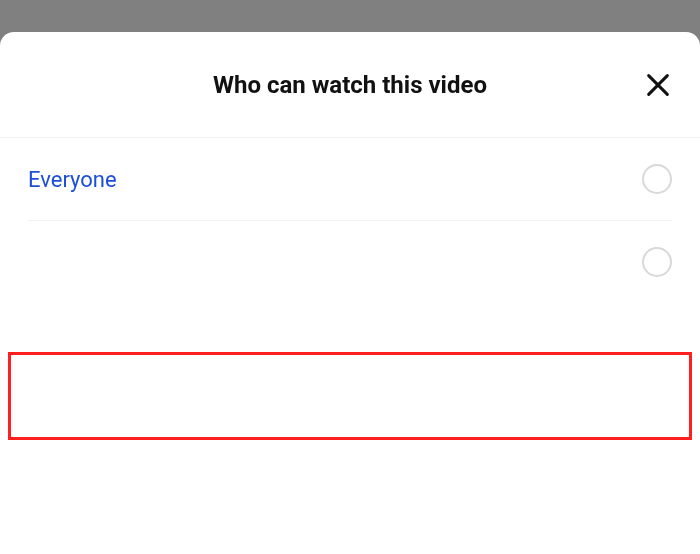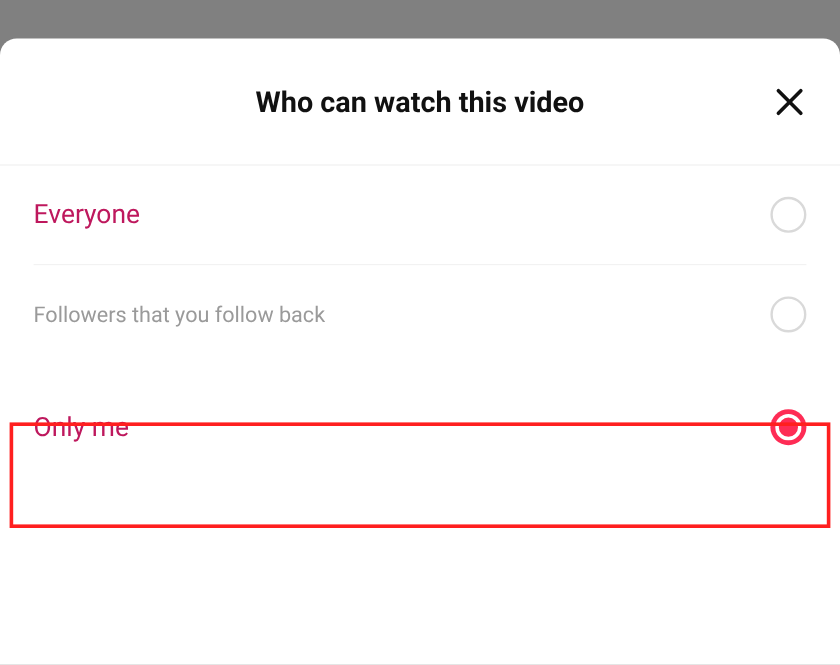--- a/index.html
+++ b/index.html
@@ -66,21 +66,21 @@
       margin-left: 28px;
       margin-right: 28px;
     }
     .option-text {
       display: flex;
       flex-direction: column;
       gap: 6px;
     }
     .option-label {
       font-size: 22px;
-      color: #be185d;
+      color: #1d4ed8;
       font-weight: 400;
     }
     .option-subtitle {
       font-size: 18px;
       color: #9a9a9a;
       font-weight: 400;
     }
     .radio {
       width: 30px;
       height: 30px;
@@ -128,26 +128,19 @@
   <div class="option-row">
     <div class="option-text">
       <div class="option-label">Everyone</div>
     </div>
     <div class="radio"></div>
   </div>
   <div class="option-divider"></div>
 
   <div class="option-row">
     <div class="option-text">
-      <div class="option-subtitle">Followers that you follow back</div>
     </div>
     <div class="radio"></div>
   </div>
 
-  <div class="option-row" style="padding-top:38px;padding-bottom:38px;">
-    <div class="option-text">
-      <div class="option-label">Only me</div>
-    </div>
-    <div class="radio selected"></div>
-  </div>
 
   <div class="highlight-box" style="top:320px;left:8px;right:8px;height:88px;"></div>
 </div>
 
 </body></html>

